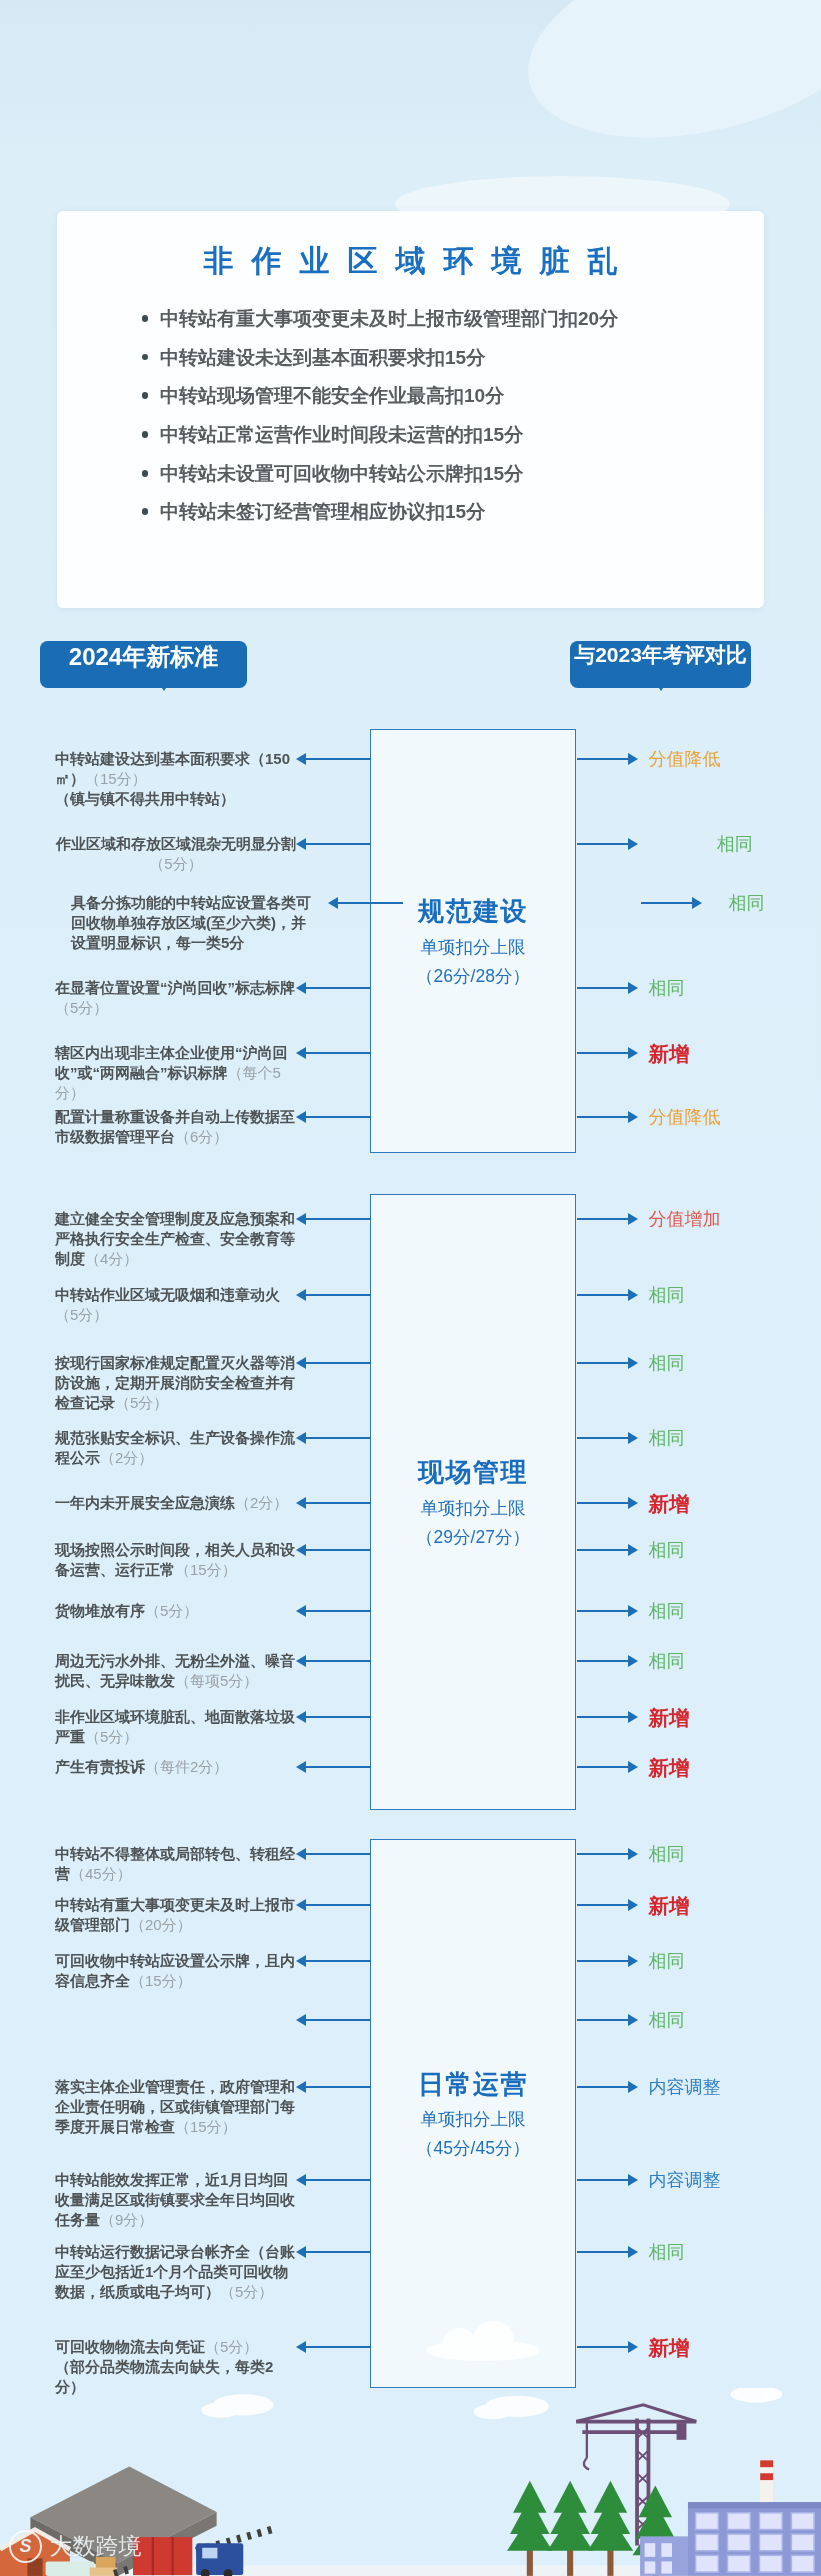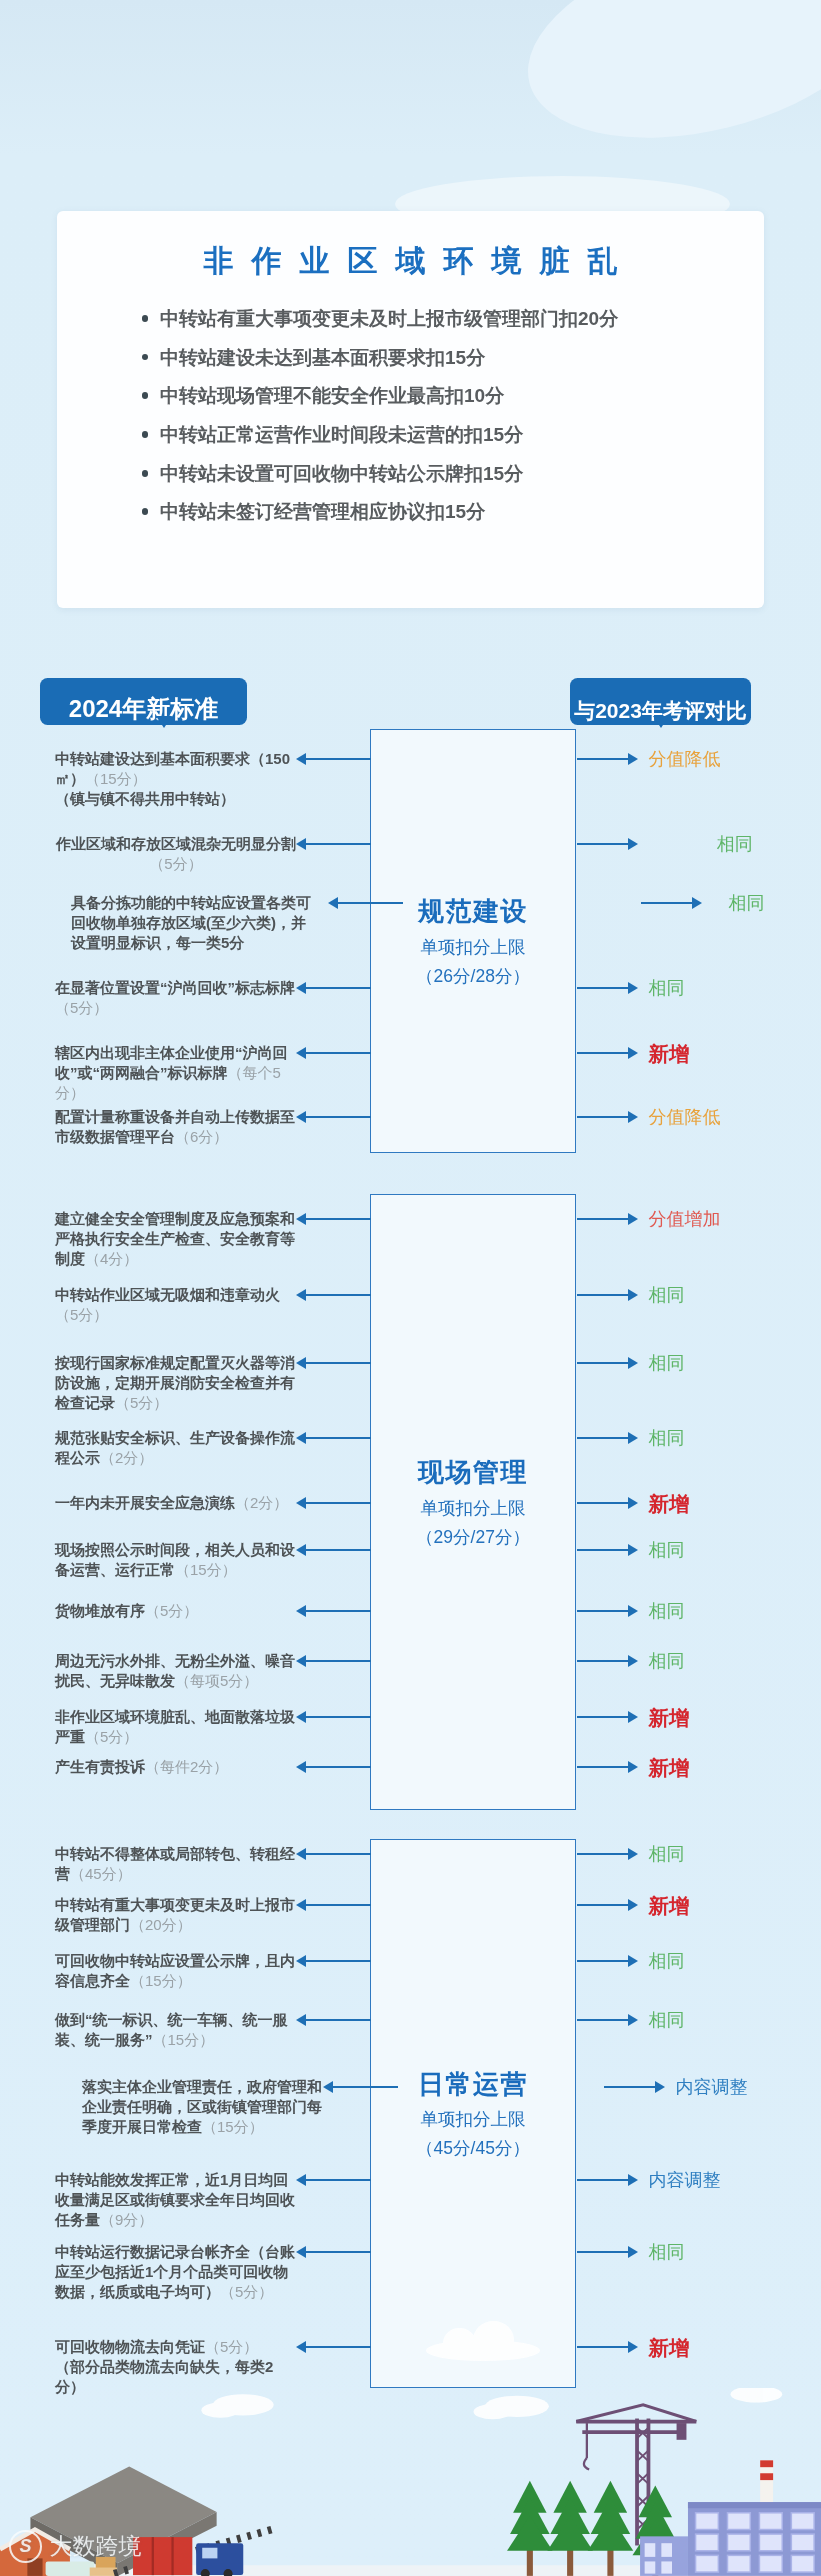--- a/index.html
+++ b/index.html
@@ -31,22 +31,22 @@
           border-radius:6px;box-shadow:0 1.5px 6px rgba(90,130,160,.10);z-index:2;}
   .focus-card h2{margin:30px 0 0;text-align:center;color:#1b6fc0;font-size:30px;font-weight:800;
           letter-spacing:18px;text-indent:18px;}
   .focus-card ul{margin:24px 0 0;padding:0 30px 0 83px;list-style:none;}
   .focus-card li{position:relative;padding-left:20px;margin-bottom:13.7px;color:#585c5f;
           font-size:19px;line-height:25px;font-weight:600;}
   .focus-card li::before{content:"";position:absolute;left:1.5px;top:9px;width:6.8px;height:6.8px;
           border-radius:50%;background:#3c4a52;}
 
   
-  .badge{position:absolute;top:678px;height:47px;background:var(--banner,#1a6cb5);border-radius:7.6px;
-         color:#fff;font-weight:800;display:flex;align-items:flex-end;justify-content:center;z-index:2;}
+  .badge{position:absolute;top:641px;height:47px;background:var(--banner,#1a6cb5);border-radius:7.6px;
+         color:#fff;font-weight:800;display:flex;align-items:flex-start;justify-content:center;z-index:2;}
   .badge::after{content:"";position:absolute;bottom:-11.4px;border:8.4px solid transparent;
          border-top:12px solid var(--banner,#1a6cb5);}
   .badge-left{left:40px;width:207px;font-size:24px;}
   .badge-left::after{left:56%;}
   .badge-right{left:570px;width:181px;font-size:21px;}
   .badge-right::after{left:46%;}
 
   
   .crit-section{position:absolute;left:0;width:821px;}
   .s1{top:729px;height:424px;}
@@ -264,27 +264,26 @@
           <div class="status st-new" style="color: rgb(213, 37, 45);">新增</div>
         </div>
         <div class="row" style="min-height: 59px;">
           <div class="cell-text"><span>可回收物中转站应设置公示牌，且内容信息齐全</span><span class="score">（15分）</span></div>
           <div class="arrow arrow-left"></div>
           <div class="boxgap"></div>
           <div class="arrow arrow-right"></div>
           <div class="status st-same" style="color: rgb(94, 181, 104);">相同</div>
         </div>
         <div class="row" style="min-height: 67px;">
-          <div class="cell-text"><span>做到“统一标识、统一车辆、统一服装、统一服务”</span><span class="score">（15分）</span></div>
-          <div class="arrow arrow-left"></div>
-          <div class="boxgap"></div>
-          <div class="arrow arrow-right"></div>
-          <div class="status st-same" style="color: rgb(94, 181, 104);">相同</div>
-        </div>
-        <div class="row" style="min-height: 93px; margin-left: 27px;">
+          <div class="arrow arrow-left"></div>
+          <div class="boxgap"></div>
+          <div class="arrow arrow-right"></div>
+          <div class="status st-same" style="color: rgb(94, 181, 104);">相同</div>
+        </div>
+        <div class="row" style="min-height: 93px;">
           <div class="cell-text"><span>落实主体企业管理责任，政府管理和企业责任明确，区或街镇管理部门每季度开展日常检查</span><span class="score">（15分）</span></div>
           <div class="arrow arrow-left"></div>
           <div class="boxgap"></div>
           <div class="arrow arrow-right"></div>
           <div class="status st-adjust" style="color: rgb(47, 127, 193);">内容调整</div>
         </div>
         <div class="row" style="min-height: 72px;">
           <div class="cell-text"><span>中转站能效发挥正常，近1月日均回收量满足区或街镇要求全年日均回收任务量</span><span class="score">（9分）</span></div>
           <div class="arrow arrow-left"></div>
           <div class="boxgap"></div>

